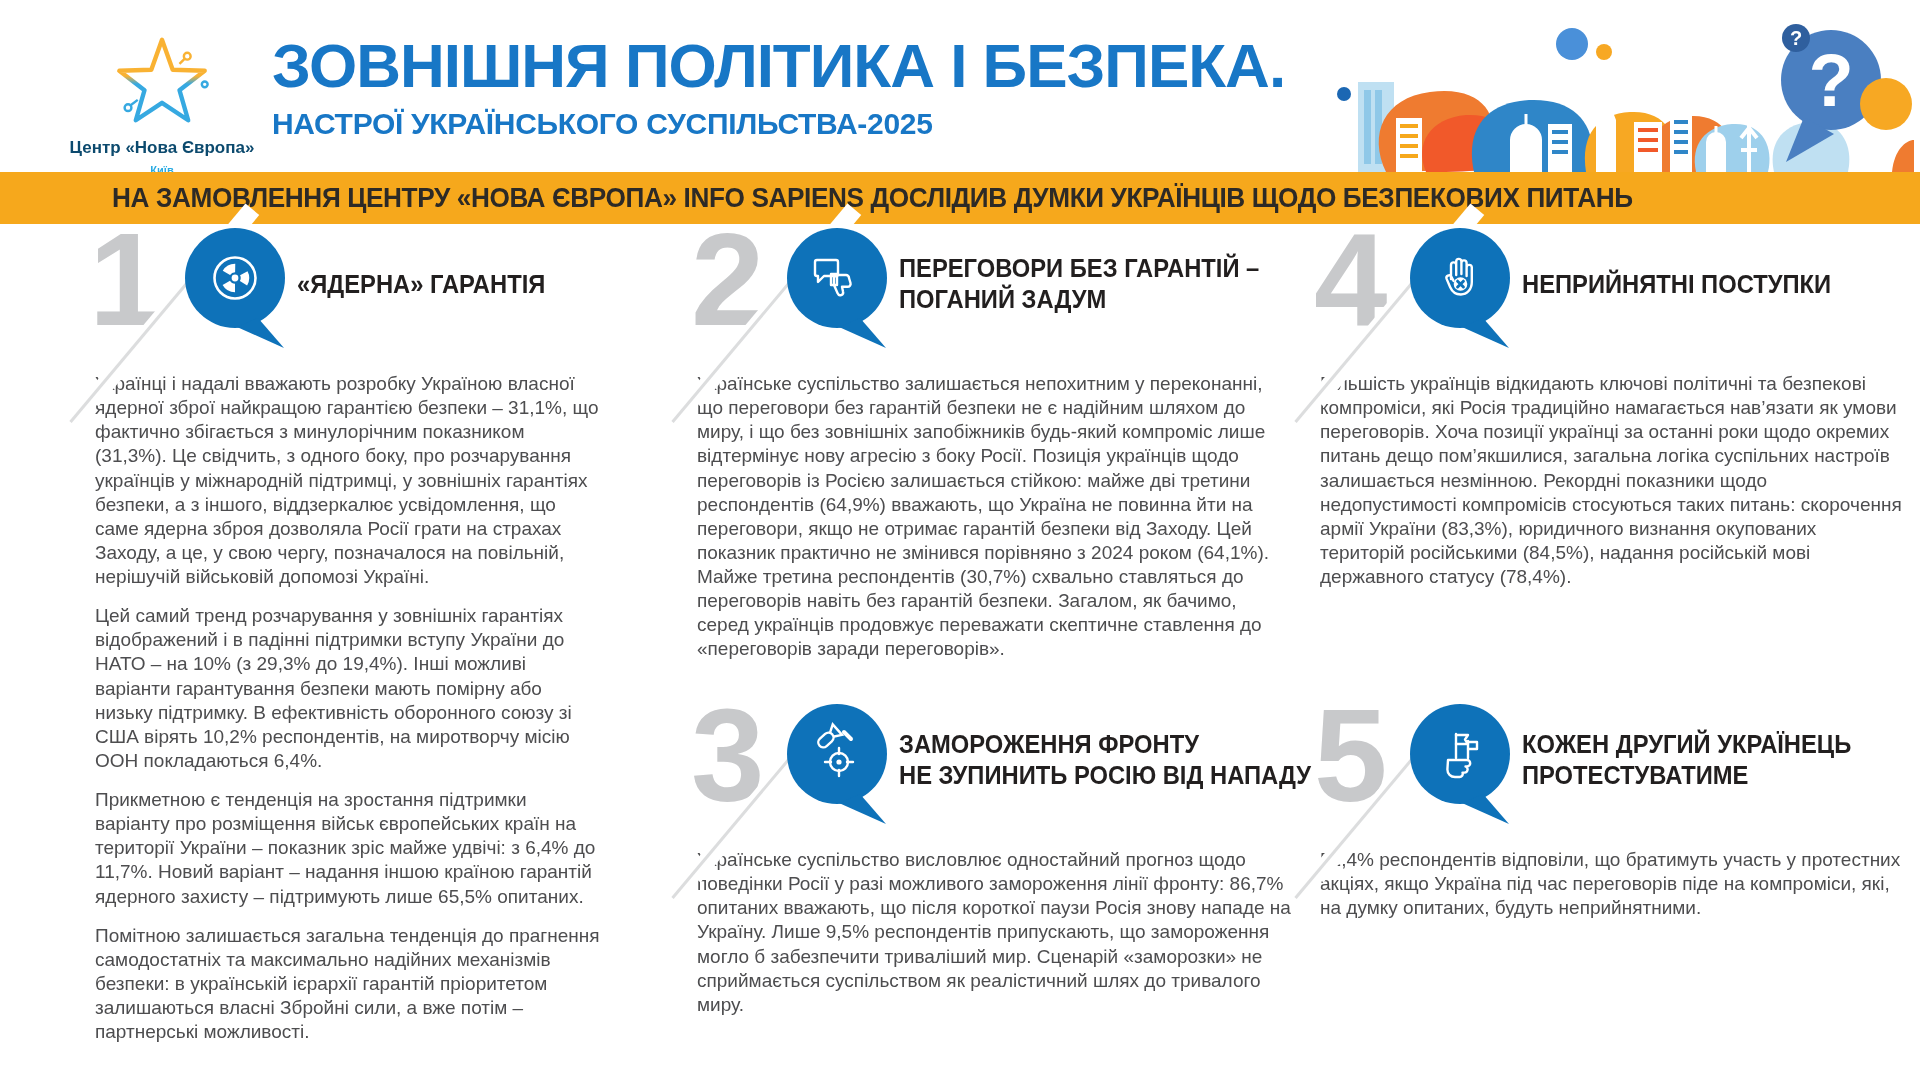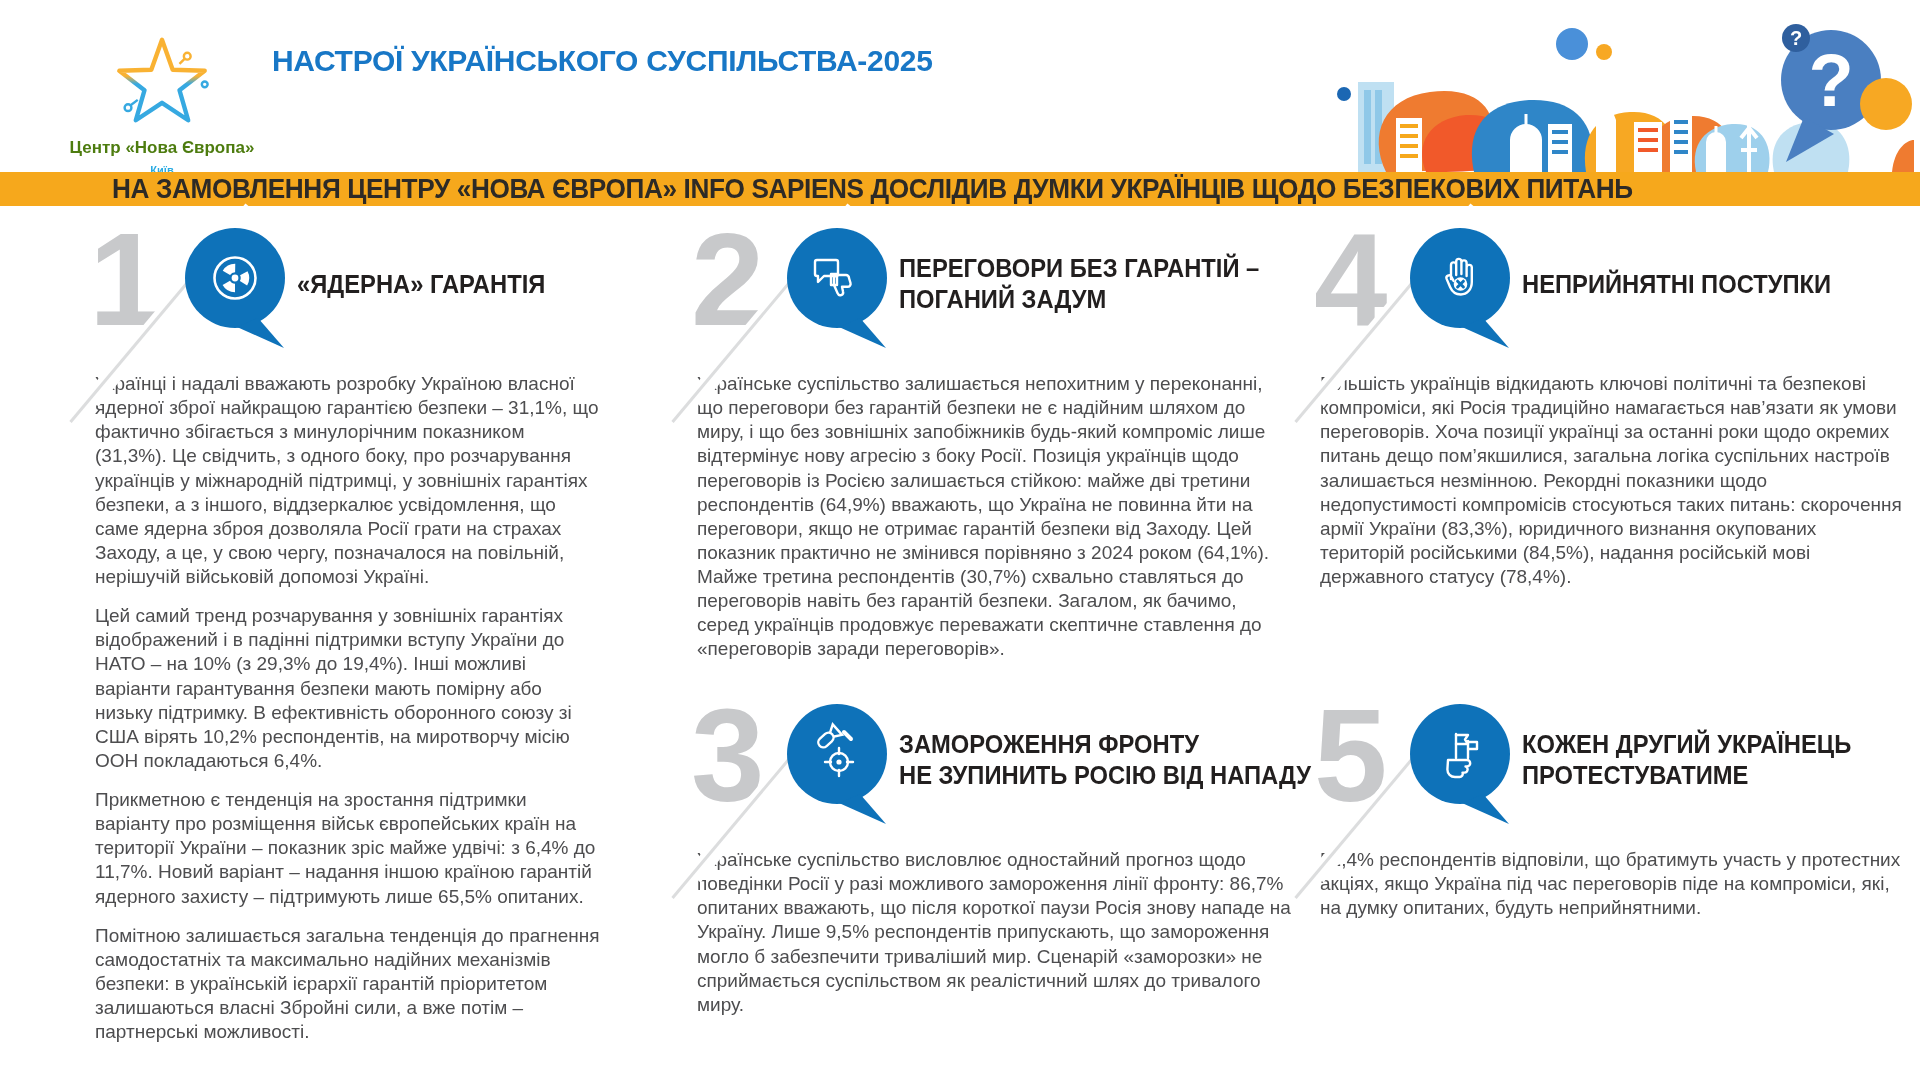--- a/index.html
+++ b/index.html
@@ -1,29 +1,29 @@
 <!DOCTYPE html>
 <html><head>
 <meta charset="utf-8">
 <style>
   html,body{margin:0;padding:0;background:#fff;}
   .page{position:relative;width:1920px;height:1080px;background:#ffffff;overflow:hidden;
         font-family:"Liberation Sans","DejaVu Sans",sans-serif;}
 
   
   .logo{position:absolute;left:52px;top:30px;width:220px;text-align:center;}
-  .logo-org{color:#4d7c0f;font-weight:700;font-size:17px;margin-top:4px;text-align:center;}
+  .logo-org{color:#0c4a6e;font-weight:700;font-size:17px;margin-top:4px;text-align:center;}
   .logo-city{color:#29ABE2;font-weight:700;font-size:11px;margin-top:6px;}
   .title-block{position:absolute;left:272px;top:34px;}
   .main-title{color:#1877C6;font-weight:800;font-size:62px;line-height:1.02;letter-spacing:-1px;}
   .sub-title{color:#1877C6;font-weight:800;font-size:30px;letter-spacing:-0.3px;margin-top:10px;}
   .cityscape{position:absolute;right:6px;top:22px;width:580px;height:150px;}
 
   
-  .banner{position:absolute;left:0;top:172px;width:1920px;height:34px;background:#F6A81C;}
+  .banner{position:absolute;left:0;top:172px;width:1920px;height:52px;background:#F6A81C;}
   .banner-text{position:absolute;left:112px;top:50%;transform:translateY(-50%) scaleX(.97);
                transform-origin:left center;color:#2D2A26;font-weight:700;font-size:27px;
                letter-spacing:-0.4px;white-space:nowrap;}
 
   
   .section{position:absolute;}
   .s1{left:95px;top:222px;width:505px;}
   .s2{left:697px;top:222px;width:595px;}
   .s3{left:697px;top:698px;width:595px;}
   .s4{left:1320px;top:222px;width:585px;}
@@ -60,20 +60,21 @@
       <line x1="78" y1="35" x2="84" y2="29" stroke="#F9B233" stroke-width="2.5"></line>
       <circle cx="25" cy="80" r="3.5" fill="none" stroke="#36A9E1" stroke-width="2.5"></circle>
       <line x1="35" y1="72" x2="27" y2="78" stroke="#36A9E1" stroke-width="2.5"></line>
       <circle cx="104" cy="56" r="3" fill="none" stroke="#36A9E1" stroke-width="2.5"></circle>
     </svg>
     <div class="logo-org">Центр «Нова Європа»</div>
     <div class="logo-city">Київ</div>
   </div>
 
   <div class="title-block">
+    <div class="main-title">ЗОВНІШНЯ ПОЛІТИКА І БЕЗПЕКА.</div>
     <div class="sub-title">НАСТРОЇ УКРАЇНСЬКОГО СУСПІЛЬСТВА-2025</div>
   </div>
 
   <svg class="cityscape" viewBox="0 0 580 150">
     <circle cx="10" cy="72" r="7" fill="#1B67B3"></circle>
     <rect x="24" y="60" width="36" height="90" fill="#BFE0F2"></rect>
     <rect x="30" y="68" width="7" height="74" fill="#8FC8E8"></rect>
     <rect x="41" y="68" width="7" height="74" fill="#8FC8E8"></rect>
     <path d="M52 150 C34 112 50 76 96 70 C146 63 166 92 156 120 C147 144 118 150 52 150 Z" fill="#EF7B30"></path>
     <path d="M92 150 C80 122 96 96 132 93 C168 91 182 114 174 134 C167 148 150 150 92 150 Z" fill="#F1592A"></path>

